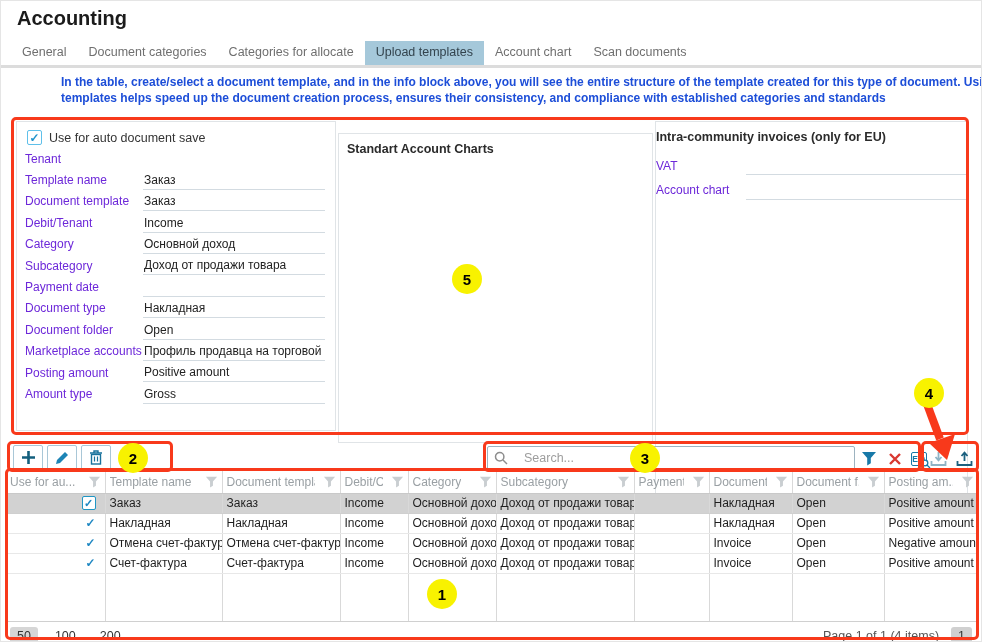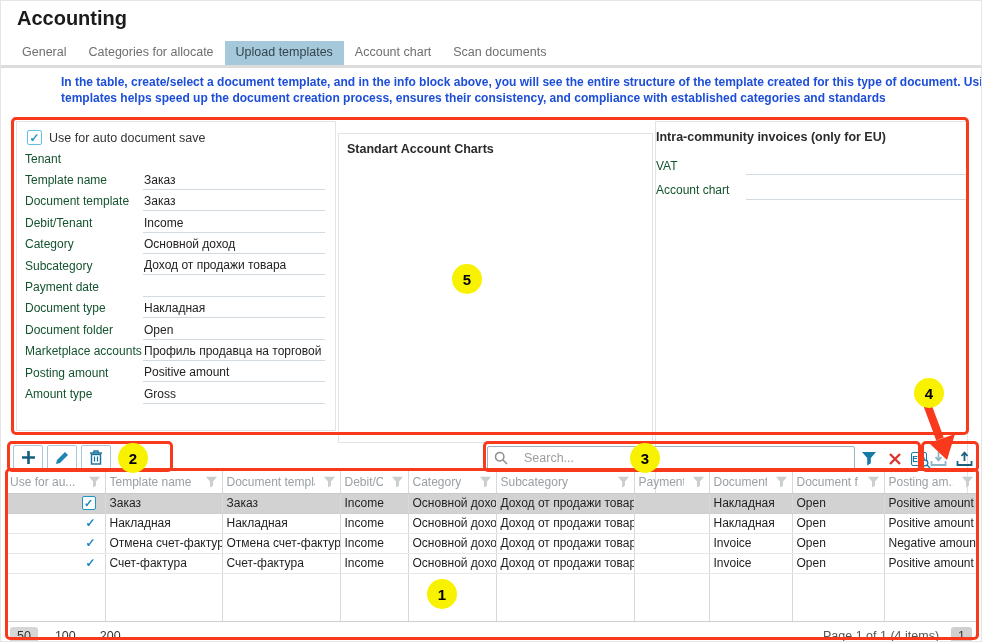--- a/index.html
+++ b/index.html
@@ -21,21 +21,21 @@
   #charts-panel   { left:337px; top:132px; width:315px; height:310px; padding:8px 8px; }
   #eu-panel       { left:654px; top:120px; width:313px; height:390px; padding:8px 0; }
   .panel-title { font-size:12.5px; font-weight:700; color:#2b2b2b; }
 
   .cb-row { display:flex; align-items:center; gap:7px; margin:2px 0 6px 2px; }
   .cbx { width:15px; height:15px; border:1px solid #5fc0ea; border-radius:2px; background:#fff;
          display:flex; align-items:center; justify-content:center; font-size:12px; color:#1e93cc; font-weight:700; }
   .cb-label { font-size:12.5px; color:#333; }
 
   .frow { display:flex; align-items:flex-end; margin-bottom:4px; min-height:17.4px; }
-  .flabel { width:118px; font-size:12px; color:#14532d; line-height:1.15; padding-bottom:2px; flex:none; }
+  .flabel { width:118px; font-size:12px; color:#6d28d9; line-height:1.15; padding-bottom:2px; flex:none; }
   .fvalue { flex:1; font-size:12px; color:#222; border-bottom:1px solid #d3dbe1; padding:0 1px 2px 1px;
             white-space:nowrap; overflow:hidden; min-height:16px; }
   #eu-fields .flabel { width:90px; }
   #eu-fields { margin-top:14px; }
   #eu-fields .frow { margin-bottom:7px; }
 
   
   .toolbar { position:absolute; left:12px; top:444px; display:flex; gap:4px; }
   .tbtn { width:30px; height:25px; border:1px solid #a9c7d7; border-radius:2px; background:#fff;
           display:flex; align-items:center; justify-content:center; cursor:pointer; }
@@ -93,20 +93,21 @@
 </style>
 </head>
 <body>
 
 <div id="frame">
 
   <div class="page-title">Accounting</div>
 
   <div class="tab-bar" id="tab-bar">
       <div class="tab">General</div>
+      <div class="tab">Document categories</div>
       <div class="tab">Categories for allocate</div>
       <div class="tab active">Upload templates</div>
       <div class="tab">Account chart</div>
       <div class="tab">Scan documents</div>
     </div>
   <div class="tab-underline"></div>
 
   <div class="page-desc">In the table, create/select a document template, and in the info block above, you will see the entire structure of the template created for this type of document. Using templates helps speed up the document creation process, ensures their consistency, and compliance with established categories and standards</div>
 
   <div class="panel" id="template-panel">

